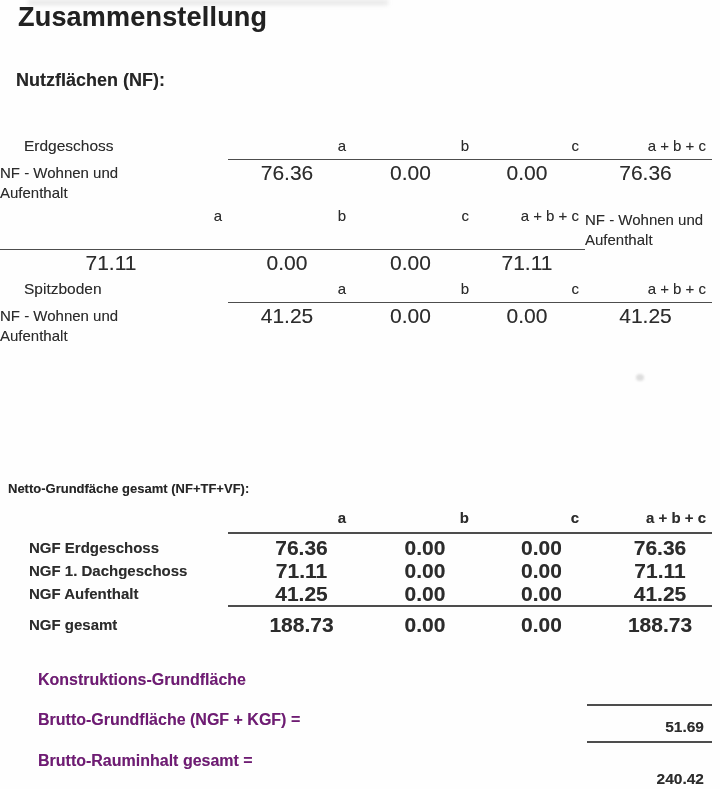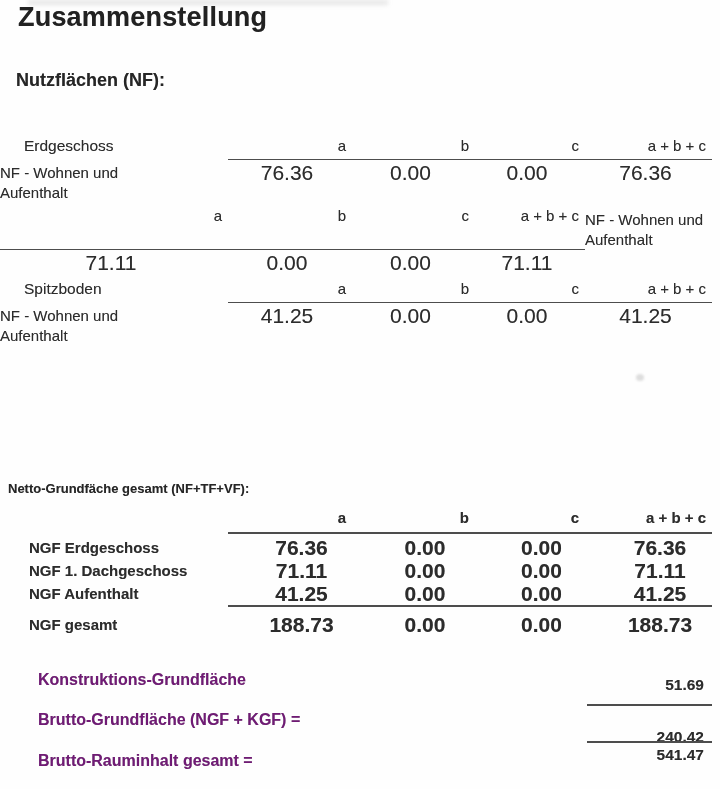--- a/index.html
+++ b/index.html
@@ -69,21 +69,21 @@
   .tbl-ngf .sumline{border-bottom:2.4px solid #4d4d4d;padding-bottom:2px;}
   .tbl-ngf .gesamt{padding-top:8px;}
 
   
   .total-label{
     position:absolute;left:6px;
     font-size:16px;font-weight:bold;color:#701a75;margin-left:32px;
   }
   .total-value{
     position:absolute;right:16px;
-    font-size:15.5px;font-weight:bold;text-align:left;
+    font-size:15.5px;font-weight:bold;text-align:left;margin-top:42px;
   }
   .tline{
     position:absolute;left:587px;width:125px;height:2.4px;
     background:#4d4d4d;
   }
   .sec1{top:137px;}
   .sec2{top:207px;}
   .sec3{top:280px;}
 </style>
 </head>

